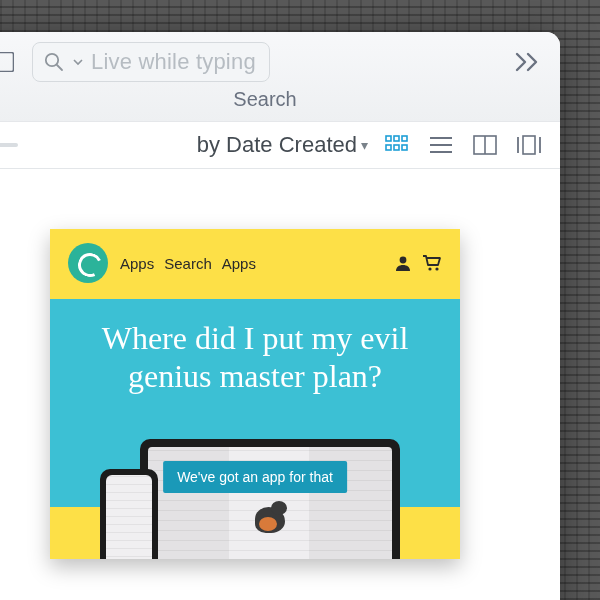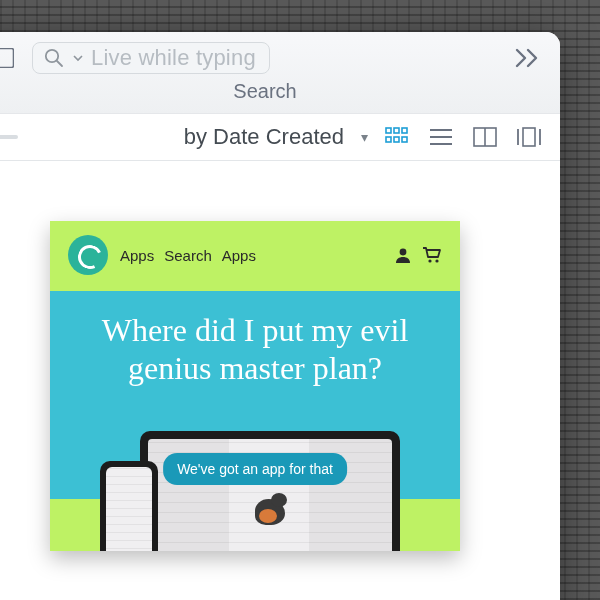--- a/index.html
+++ b/index.html
@@ -49,21 +49,21 @@
     display: flex;
     align-items: center;
     justify-content: center;
     color: #6a7280;
   }
   .searchbox {
     flex: 1;
     display: flex;
     align-items: center;
     gap: 8px;
-    height: 32px;
+    height: 40px;
     border: 1px solid #d6dade;
     border-radius: 8px;
     padding: 0 10px;
     color: #b6bcc2;
     background: #f3f5f7;
     max-width: 330px;
   }
   .searchbox .ph {
     font-size: 22px;
     color: #b6bcc2;
@@ -102,21 +102,21 @@
     top: 10px;
     height: 4px;
     background: #d9dde1;
     border-radius: 2px;
   }
   .sortlabel {
     font-size: 22px;
     color: #444b52;
     display: flex;
     align-items: center;
-    gap: 17px;
+    gap: 4px;
   }
   .sortlabel .caret {
     font-size: 14px;
     color: #7a828a;
   }
   .viewbtns {
     margin-left: auto;
     display: flex;
     align-items: center;
     gap: 14px;
@@ -125,21 +125,21 @@
   .viewbtn.active { color: #1e9fd6; }
   
   .content {
     background: #fff;
     padding: 60px 0 0 80px;
     height: 100%;
   }
   .thumb {
     width: 410px;
     height: 330px;
-    background: #bef264;
+    background: #fde047;
     box-shadow: 0 8px 20px rgba(0,0,0,0.25);
     overflow: hidden;
   }
   .thumb-top {
     display: flex;
     align-items: center;
     gap: 12px;
     padding: 14px 18px 16px 18px;
   }
   .logo {
@@ -249,21 +249,21 @@
   }
   .cta {
     position: absolute;
     left: 50%;
     transform: translateX(-50%);
     bottom: 14px;
     background: #1a99b8;
     color: #fff;
     font-size: 14px;
     padding: 8px 14px;
-    border-radius: 14px;
+    border-radius: 2px;
     z-index:3;
   }
   svg { display: block; }
 </style>
 </head>
 <body>
 
 <div class="bg"></div>
 
 <div class="window">

